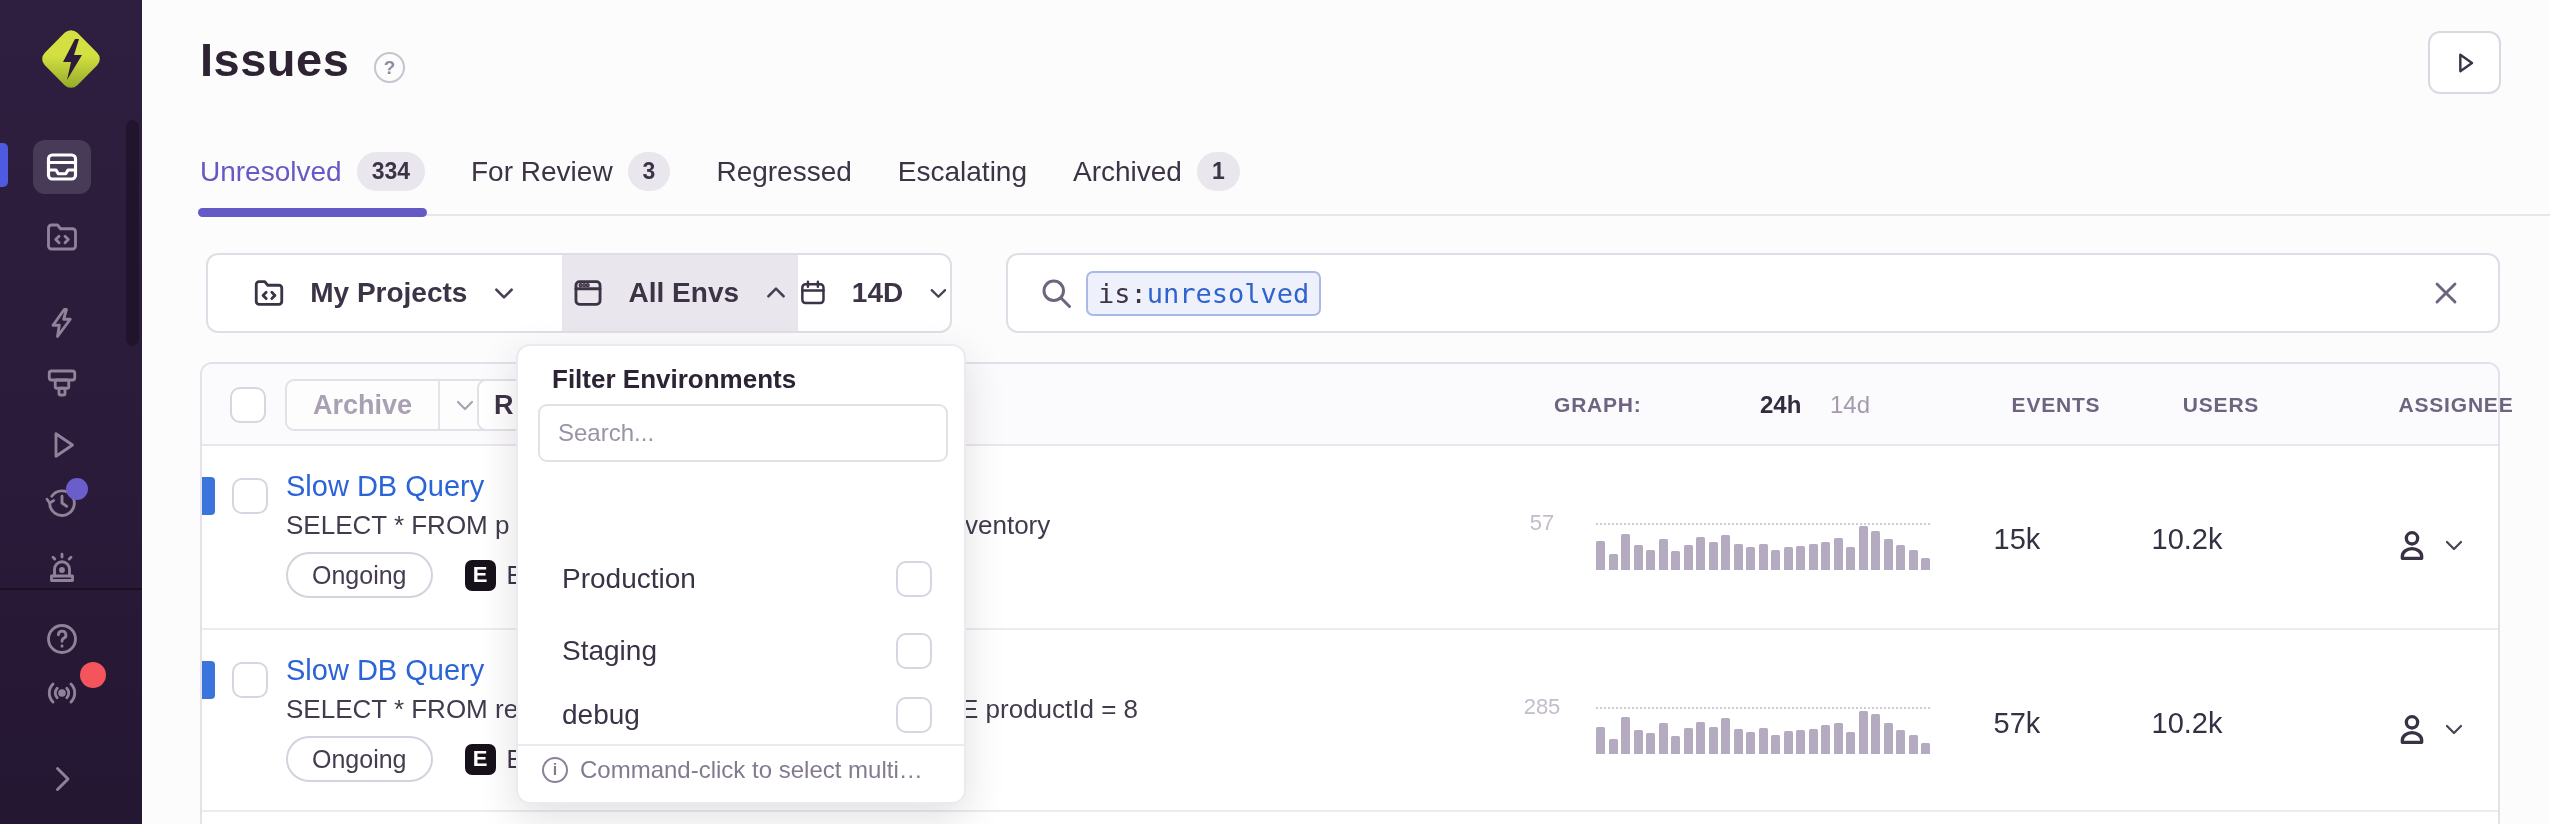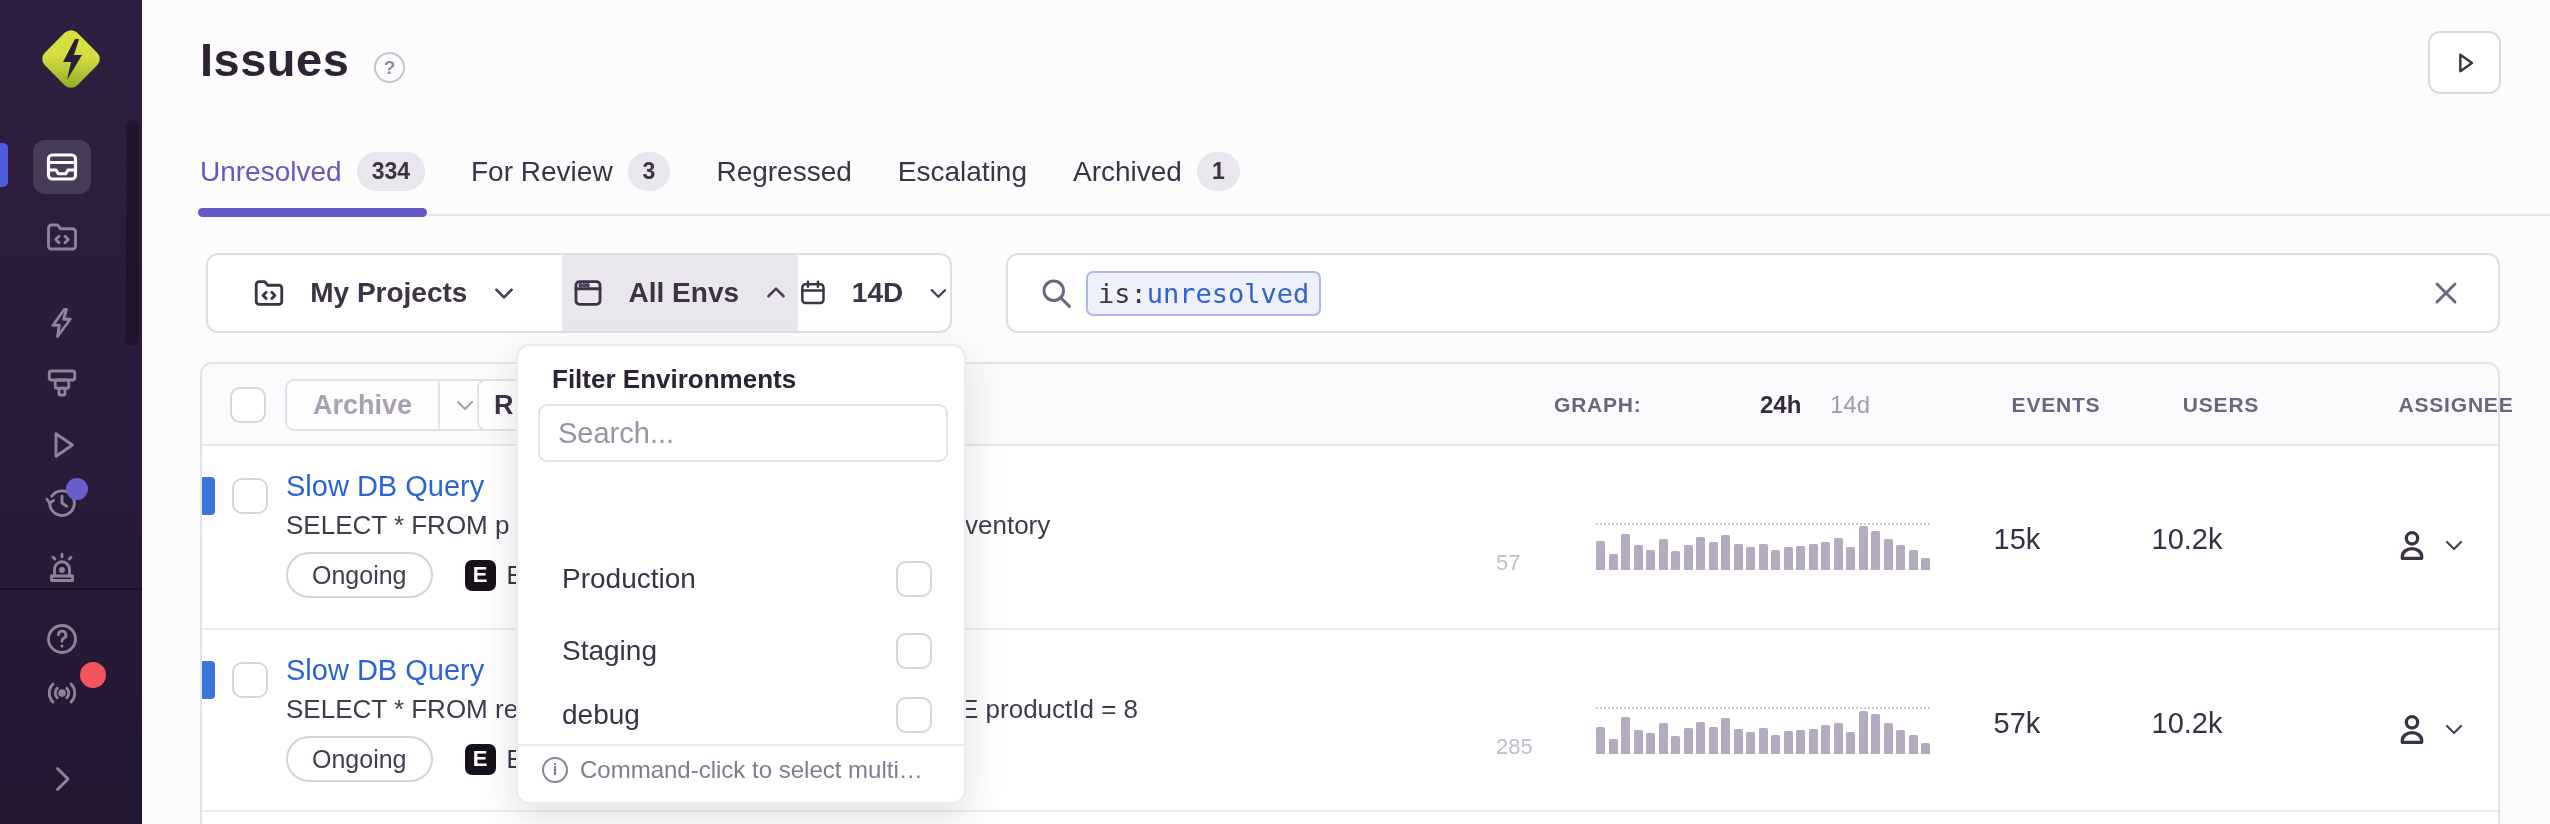--- a/index.html
+++ b/index.html
@@ -96,38 +96,38 @@
     border-radius:0 4px 4px 0; }
   .row-title { position:absolute; left:84px; top:24px; font-size:29px; font-weight:500; color:#2b63d9; }
   .row-sub { position:absolute; top:64px; font-size:26px; color:#423a4d; }
   .row-badges { position:absolute; left:84px; top:106px; display:flex; align-items:center; }
   .pill { height:46px; padding:0 24px; border:2px solid #d7d1dd; border-radius:23px; font-size:25px;
     color:#453c50; display:flex; align-items:center; background:#fff; }
   .proj-badge { margin-left:32px; width:31px; height:31px; background:#17111b; color:#fff;
     border-radius:7px; font-size:22px; font-weight:700; display:flex; align-items:center;
     justify-content:center; }
   .proj-name { margin-left:11px; font-size:25px; color:#3d3346; }
-  .spark-label { position:absolute; left:1294px; width:92px; top:64px; text-align:left;
-    font-size:22px; color:#c3bccb;margin-top:40px; }
+  .spark-label { position:absolute; left:1294px; width:92px; top:64px; text-align:center;
+    font-size:22px; color:#c3bccb; }
   .spark { position:absolute; left:1394px; top:77px; width:334px; height:47px;
     border-top:2px dotted #d0cad7; display:flex; align-items:flex-end; gap:3.5px; }
   .spark-bar { width:9px; background:#b5abc0; border-radius:1.5px 1.5px 0 0; }
   .val { position:absolute; top:77px; transform:translateX(-50%); font-size:29px; color:#353043; }
   .assignee { position:absolute; left:2190px; top:79px; display:flex; align-items:center; gap:10px;
     color:#3a3145; }
   .assignee .pers { width:40px; height:40px; }
   .assignee .chev { width:24px; height:24px; color:#4a4154; }
 
   
   .env-dd { position:absolute; left:516px; top:344px; width:450px; height:460px; background:#fff;
     border:2px solid #eceaf0; border-radius:14px; z-index:60;
     box-shadow:0 14px 40px rgba(43,34,51,.14); }
   .env-title { position:absolute; left:34px; top:18px; font-size:26px; font-weight:700; color:#2c2335; }
   .env-search { position:absolute; left:20px; top:58px; width:410px; height:58px;
-    border:2px solid #e3e0e8; border-radius:9px; padding:0 18px; font-size:29px; color:#3b3246;
+    border:2px solid #e3e0e8; border-radius:9px; padding:0 18px; font-size:24px; color:#3b3246;
     background:#fff; outline:none; font-family:"Liberation Sans","DejaVu Sans",sans-serif; }
   .env-search::placeholder { color:#9b92a6; }
   .env-item { position:absolute; left:20px; width:410px; height:70px; border-radius:9px; }
   .env-item.hl { background:#f4f2f6; }
   .env-item .env-lbl { position:absolute; left:24px; top:50%; transform:translateY(-50%);
     font-size:28px; color:#3b3246; }
   .env-item .cb { left:358px; top:17px; }
   .env-divider { position:absolute; left:0; top:398px; width:100%; height:2px; background:#eceaf0; }
   .env-footer { position:absolute; left:24px; top:410px; display:flex; align-items:center; gap:12px;
     color:#847a8f; font-size:24px; }

